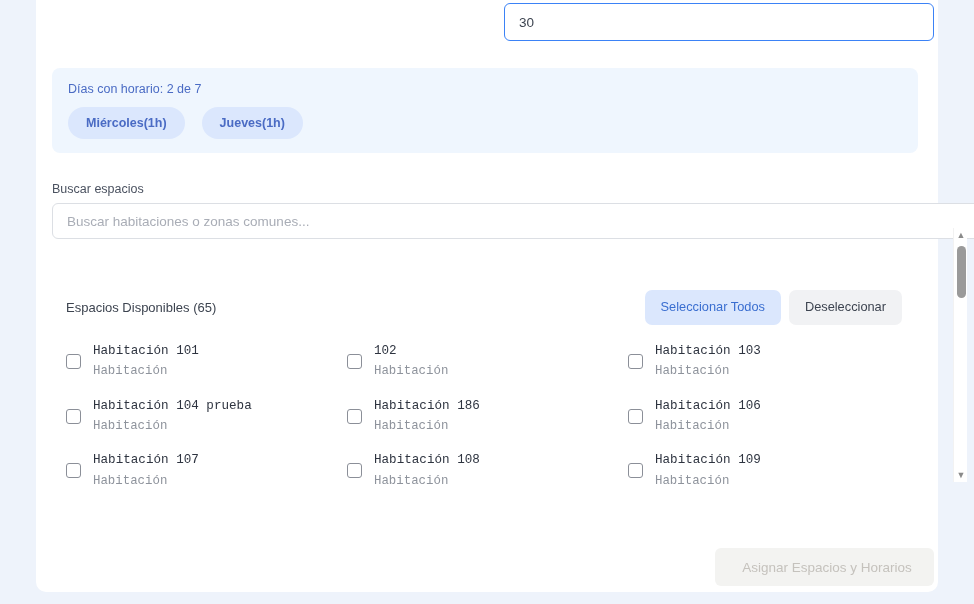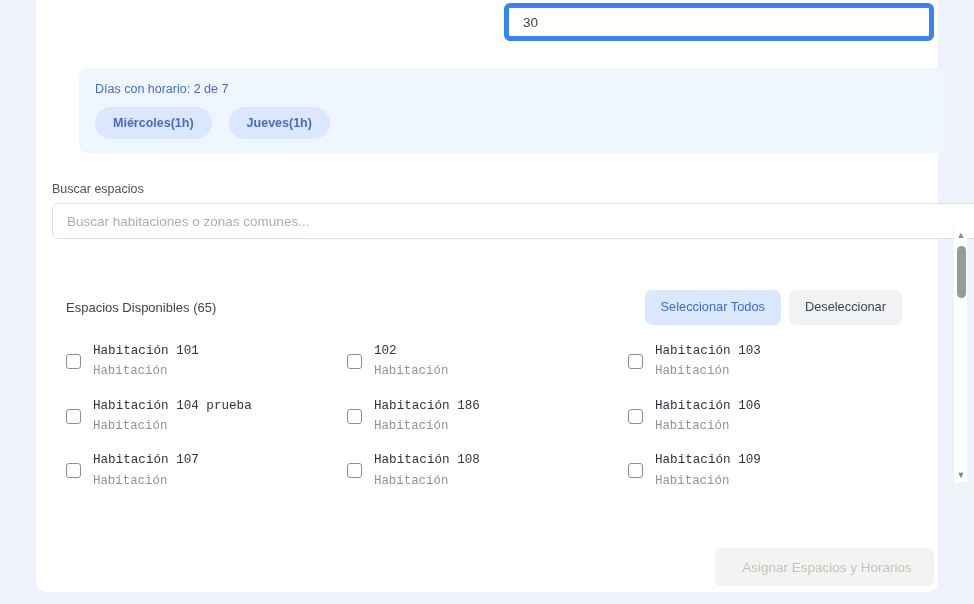--- a/index.html
+++ b/index.html
@@ -26,38 +26,37 @@
   .card-inner {
     position: absolute;
     left: 0; top: 0; right: 0; bottom: 0;
   }
 
   
   .num-input {
     position: absolute;
     left: 468px; top: 43px;
     width: 430px; height: 38px;
-    border: 5px solid #3b82f6;
+    border: 1px solid #3b82f6;
     border-radius: 6px;
     background: #fff;
     display: flex; align-items: center;
     padding: 0 14px;
     font-size: 13.5px;
     color: #3d4450;
   }
 
   
   .dias-panel {
     position: absolute;
     left: 16px; top: 108px;
     width: 866px; height: 85px;
     background: #eff6fe;
     border-radius: 8px;
     padding: 14px 16px 0 16px;
-    margin-left: 27px;
   }
   .dias-title {
     font-size: 12.5px;
     color: #4a6bc4;
     margin-bottom: 11px;
   }
   .chips { display: flex; gap: 17px; font-weight: bold; }
   .chip {
     background: #dbe7fd;
     color: #4a6bc4;

